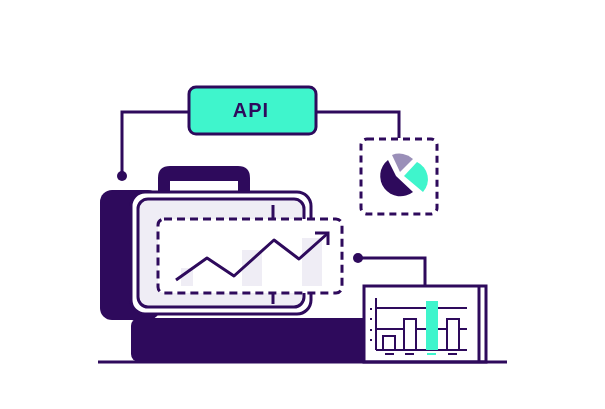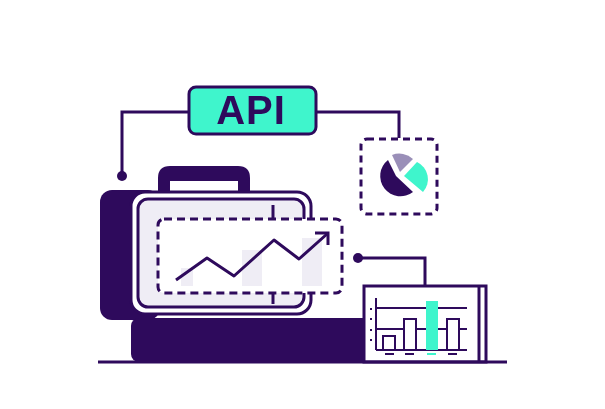--- a/index.html
+++ b/index.html
@@ -1,18 +1,18 @@
 <!DOCTYPE html>
 <html><head>
 <meta charset="utf-8">
 <style>
   html, body { margin:0; padding:0; background:#ffffff; }
   body { width:605px; height:409px; position:relative; overflow:hidden; font-family:"Liberation Sans", sans-serif; }
   svg { position:absolute; left:0; top:0; }
-  .api-label { position:absolute; left:189px; top:87px; width:124px; height:47px; display:flex; align-items:center; justify-content:center; font-family:"Liberation Sans", sans-serif; font-weight:bold; font-size:40px; color:#2e0a5c; letter-spacing:1px; }
+  .api-label { position:absolute; left:189px; top:87px; width:124px; height:47px; display:flex; align-items:center; justify-content:center; font-family:"Liberation Sans", sans-serif; font-weight:bold; font-size:20px; color:#2e0a5c; letter-spacing:1px; }
 </style>
 </head>
 <body>
 
 <svg width="605" height="409" viewBox="0 0 605 409">
 
   <g stroke="#2e0a5c" stroke-width="3" fill="none">
     <polyline points="189,112 122,112 122,174"></polyline>
     <polyline points="316,112 399,112 399,138"></polyline>
     <polyline points="358,258 425,258 425,288"></polyline>

